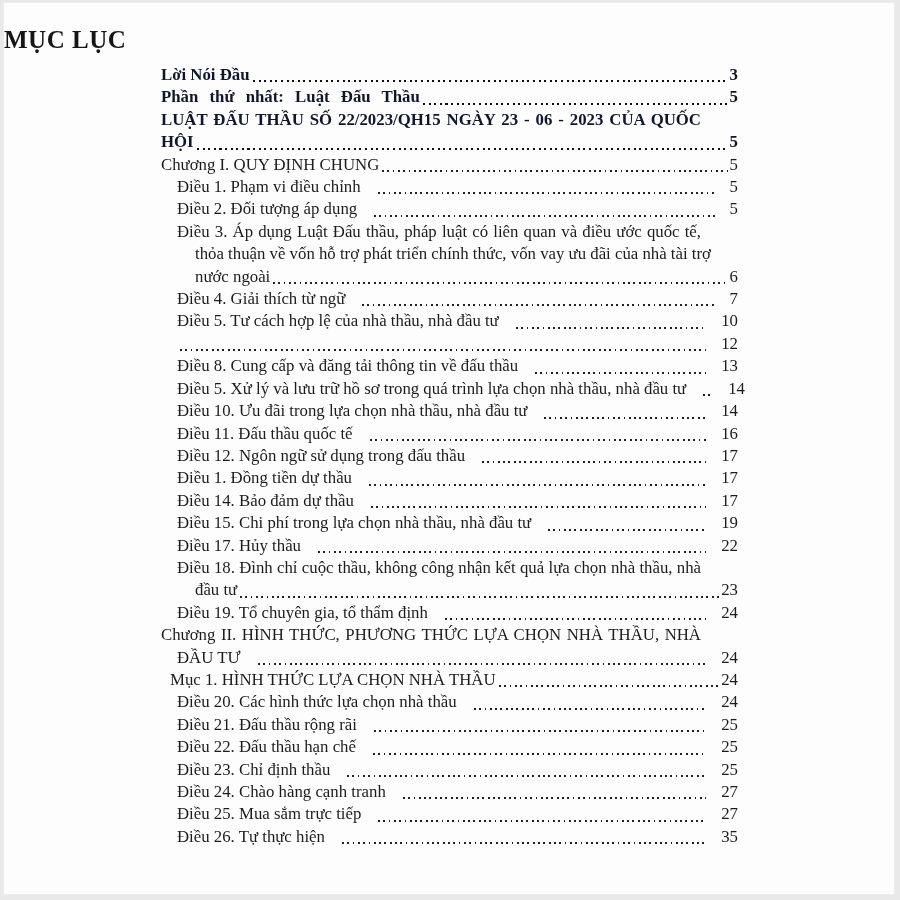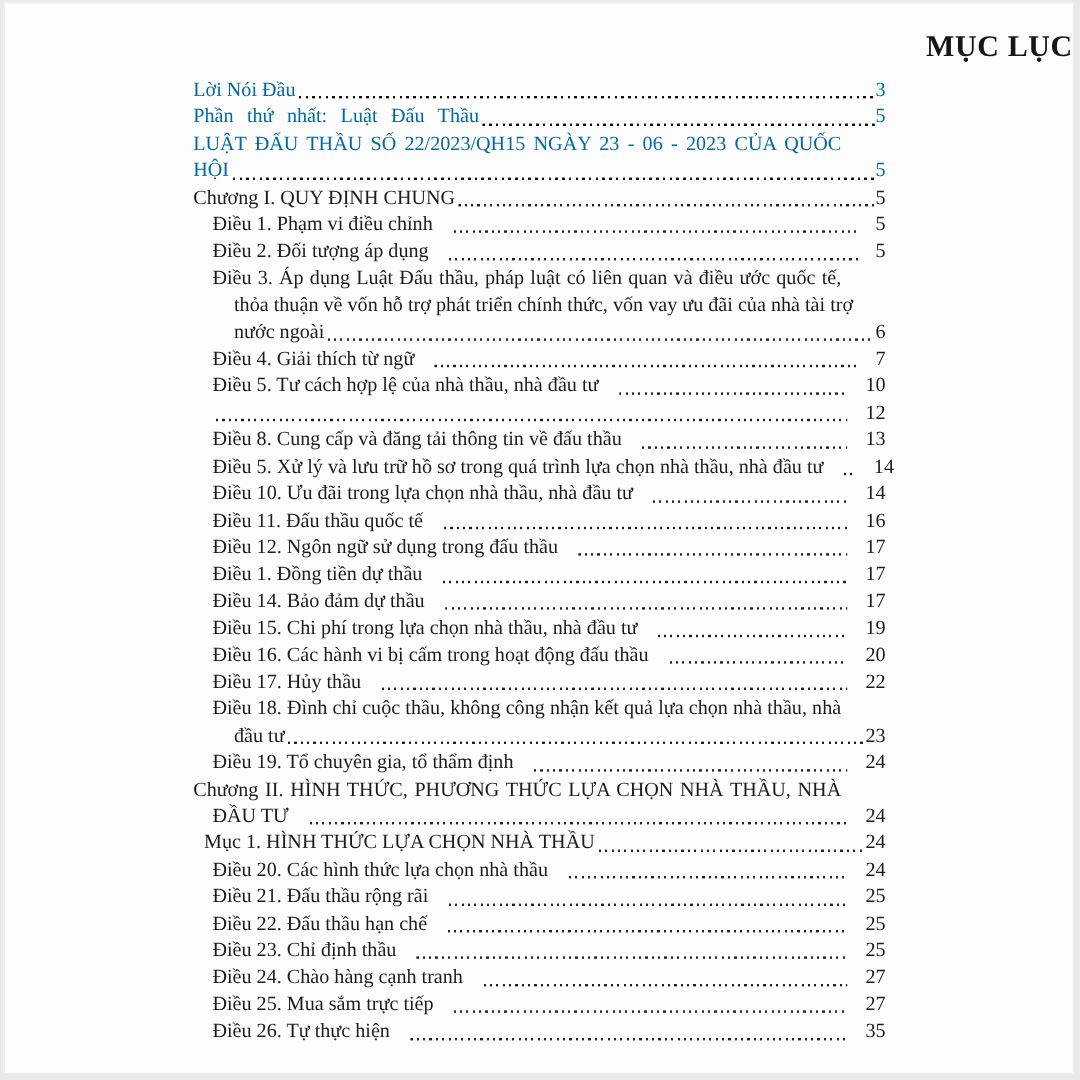--- a/index.html
+++ b/index.html
@@ -10,32 +10,32 @@
     color:#1c1c1c;
     position:relative;
   }
   .page {
     position:absolute; left:3px; top:2px; width:892px; height:893px;
     background:#fdfdfd;
     border:1px solid #ededed;
   }
   .doc-title {
     padding-top:21px;
-    text-align:right;
+    text-align:left;
     font-weight:bold;
     font-size:25px;
     line-height:31px;
     letter-spacing:0.5px;
     color:#161616;
   }
   .toc {
     position:absolute; left:157px; top:61px; width:577px;
     font-size:16.8px; line-height:22.4px;
   }
-  .entry.bold { font-weight:normal; color:#0369a1; }
+  .entry.bold { font-weight:bold; color:#0f172a; }
   .line { white-space:nowrap; }
   .i0 { padding-left:0; }
   .i1 { padding-left:9px; }
   .i2 { padding-left:16px;gap:14px; }
   .i3 { padding-left:34px; }
   .fill { text-align:justify; text-align-last:justify; text-justify:inter-word; padding-right:37px; }
   .leader { display:flex; align-items:baseline; }
   .txt { flex:0 0 auto; }
   .ws { word-spacing:7px; }
   .dots { flex:1 1 auto; min-width:10px; position:relative; margin:0 1px 0 3px; align-self:stretch; }
@@ -177,27 +177,20 @@
       </div>
       <div class="entry">
         <div class="line i2 leader">
           <span class="txt">Điều 15. Chi phí trong lựa chọn nhà thầu, nhà đầu tư</span>
           <span class="dots"></span>
           <span class="pg">19</span>
         </div>
       </div>
       <div class="entry">
         <div class="line i2 leader">
-          <span class="txt">Điều 16. Các hành vi bị cấm trong hoạt động đấu thầu</span>
-          <span class="dots"></span>
-          <span class="pg">20</span>
-        </div>
-      </div>
-      <div class="entry">
-        <div class="line i2 leader">
           <span class="txt">Điều 17. Hủy thầu</span>
           <span class="dots"></span>
           <span class="pg">22</span>
         </div>
       </div>
       <div class="entry">
         <div class="line i2 fill">Điều 18. Đình chỉ cuộc thầu, không công nhận kết quả lựa chọn nhà thầu, nhà</div>
         <div class="line i3 leader">
           <span class="txt">đầu tư</span>
           <span class="dots"></span>

